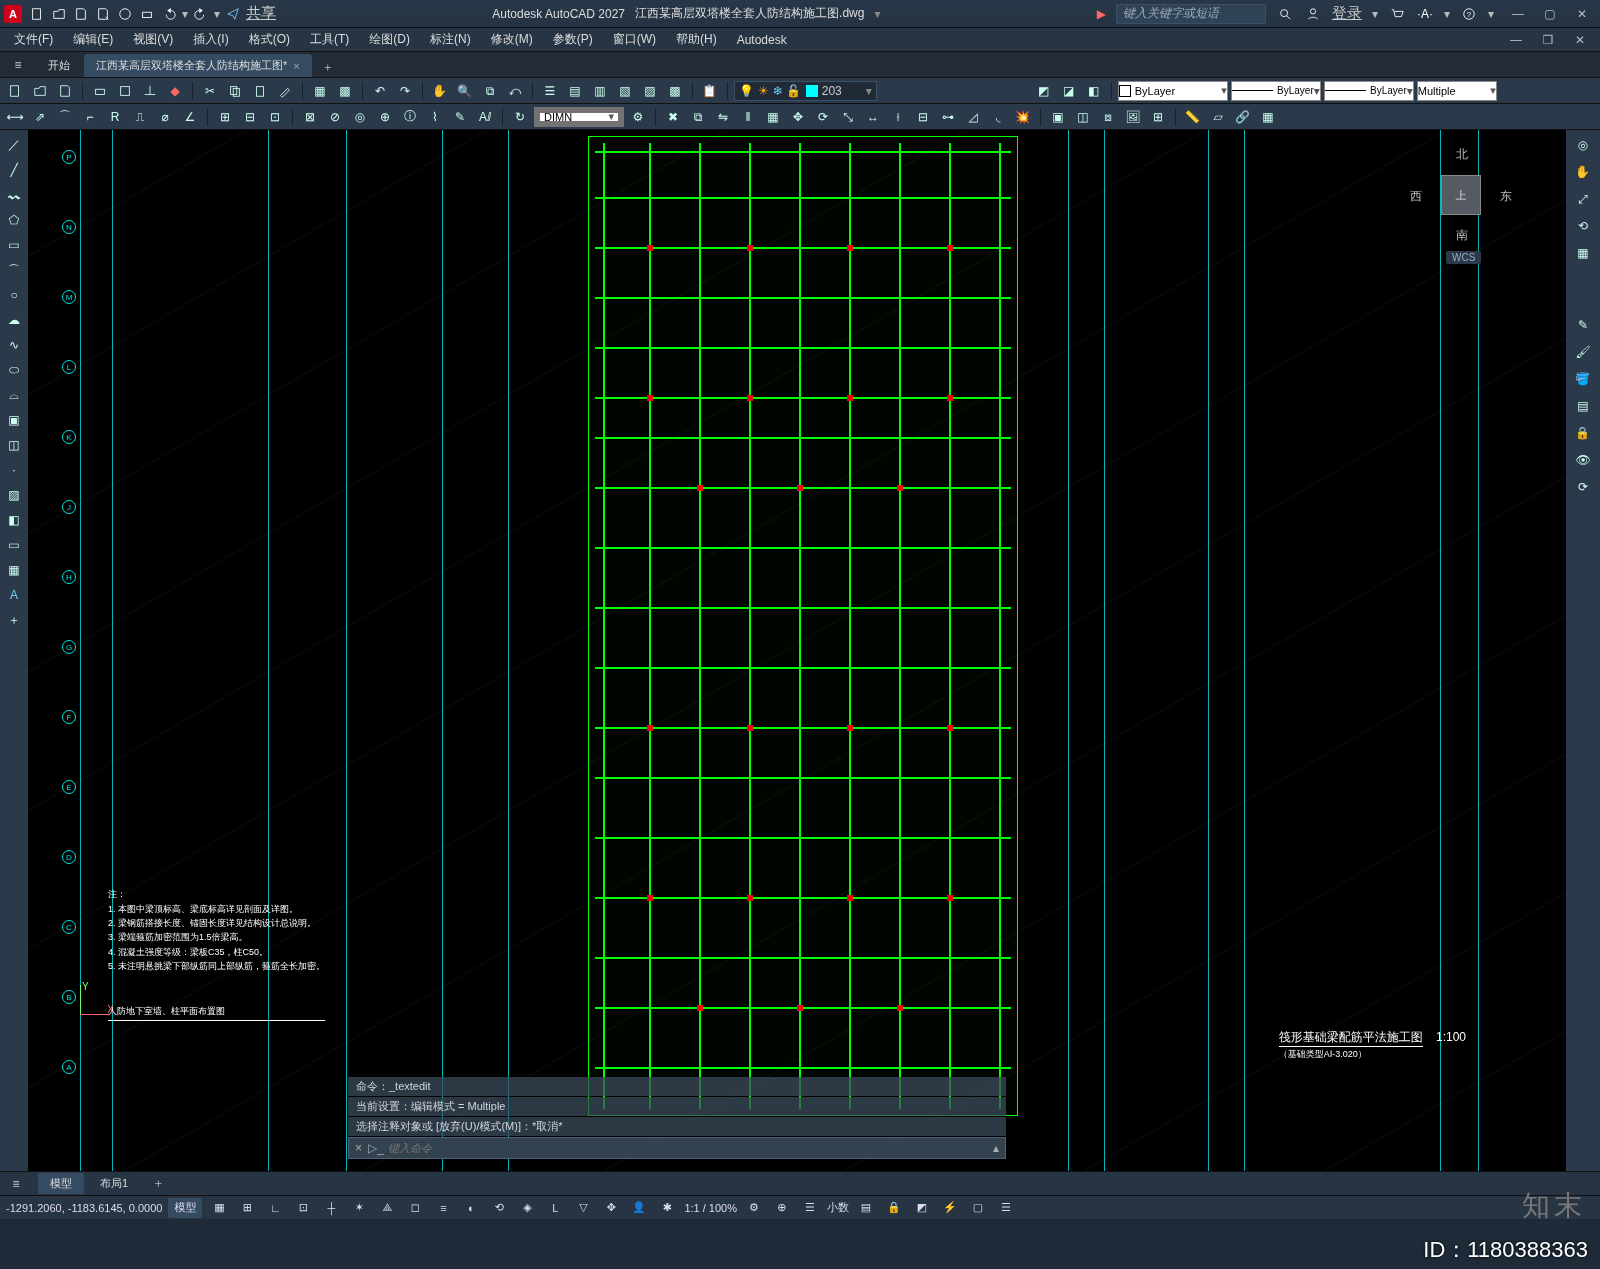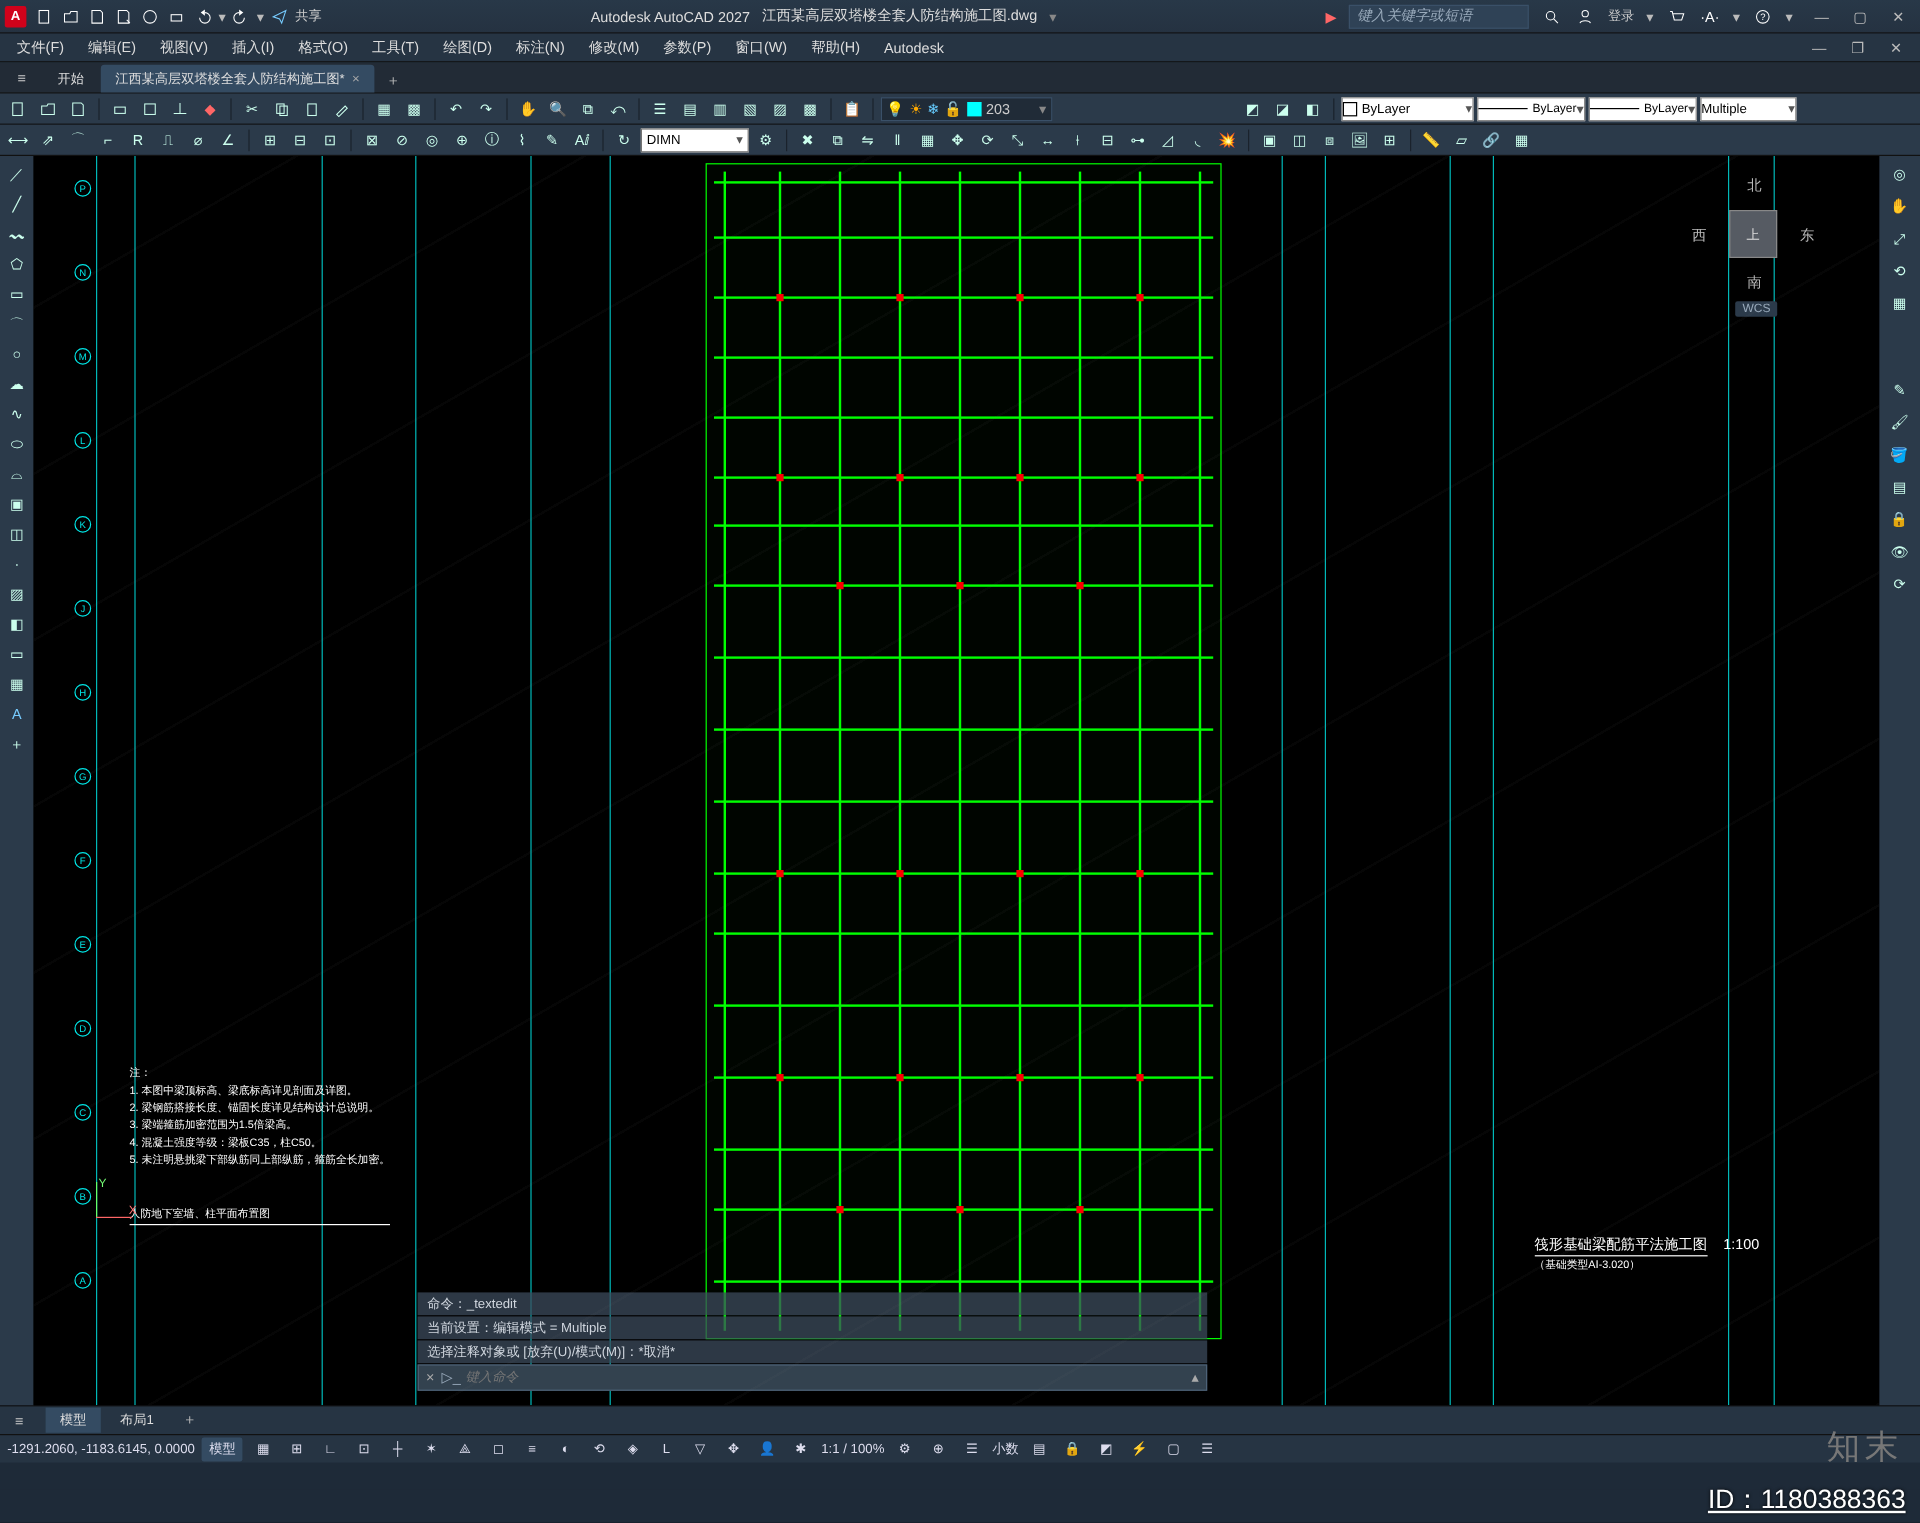--- a/index.html
+++ b/index.html
@@ -61,21 +61,21 @@
     cursor:pointer; border-radius:2px; color:#cfe;
   }
   .sep { width:1px; height:18px; background:#1a222c; margin:0 3px; }
   .layer-swatch { display:flex; align-items:center; gap:4px; background:#202b37; border:1px solid #3a5068; height:20px; padding:0 4px;}
   .swatch { width:12px; height:12px; }
   .bylayer-field { background:#fff; color:#000; height:20px; width:110px; display:flex; align-items:center; justify-content:center; font-size:11px; border:1px solid #888;}
   .bylayer-sample { background:#fff; height:20px; width:90px; display:flex; align-items:center; justify-content:center; border:1px solid #888;}
   .bylayer-sample .line { width:70px; height:1px; background:#000; }
 
   .toolrow2 .dim-combo {
-    background:#fff; color:#000; height:20px; width:90px; border:1px solid #737373; padding:0 4px; display:flex; align-items:center; font-size:11px;
+    background:#fff; color:#000; height:20px; width:90px; border:6px solid #737373; padding:0 4px; display:flex; align-items:center; font-size:11px;
   }
   .icon-s { width:14px; height:14px; }
 
   .workarea {
     position:relative; height: calc(1269px - 28px - 24px - 26px - 26px - 26px - 28px - 24px - 24px - 22px);
     background:#000; display:flex;
   }
   .left-toolbar {
     width:28px; background:#2b3a4a; display:flex; flex-direction:column; align-items:center; padding-top:4px; gap:3px;
   }
@@ -136,29 +136,28 @@
   .btab.active { background:#344b62; }
   .status {
     height: 24px; background:#263443; display:flex; align-items:center; padding:0 6px; gap:6px;
     border-top:1px solid #111; font-size:11px; color:#dde;
   }
   .status .spacer { flex:1; }
   .status .sbtn { width:22px; height:20px; display:flex; align-items:center; justify-content:center; cursor:pointer;}
   .footer-id {
     position:absolute; right:12px; bottom:4px; color:#fff; font-size:22px; font-weight:400;
     text-shadow:0 0 3px #000;
-    text-decoration:underline;
   }
   .overlay-watermark {
     position:absolute; inset:0; pointer-events:none;
     background:
       repeating-linear-gradient(-30deg, rgba(120,120,120,.05) 0 2px, transparent 2px 120px);
   }
   .wm-logo { position:absolute; right:14px; bottom:44px; color:#777; font-size:28px; letter-spacing:4px; pointer-events:none;}
-  .sctext { font-size:11px; }
+  .sctext { font-size:15px;text-decoration:underline; }
 </style>
 </head>
 <body>
 
 <div class="titlebar">
   <div class="logo">A</div>
   <div class="qat">
     <div class="ticon">
         <svg viewBox="0 0 16 16">
           <rect x="3" y="2" width="9" height="12" fill="none" stroke="#fff"></rect>

